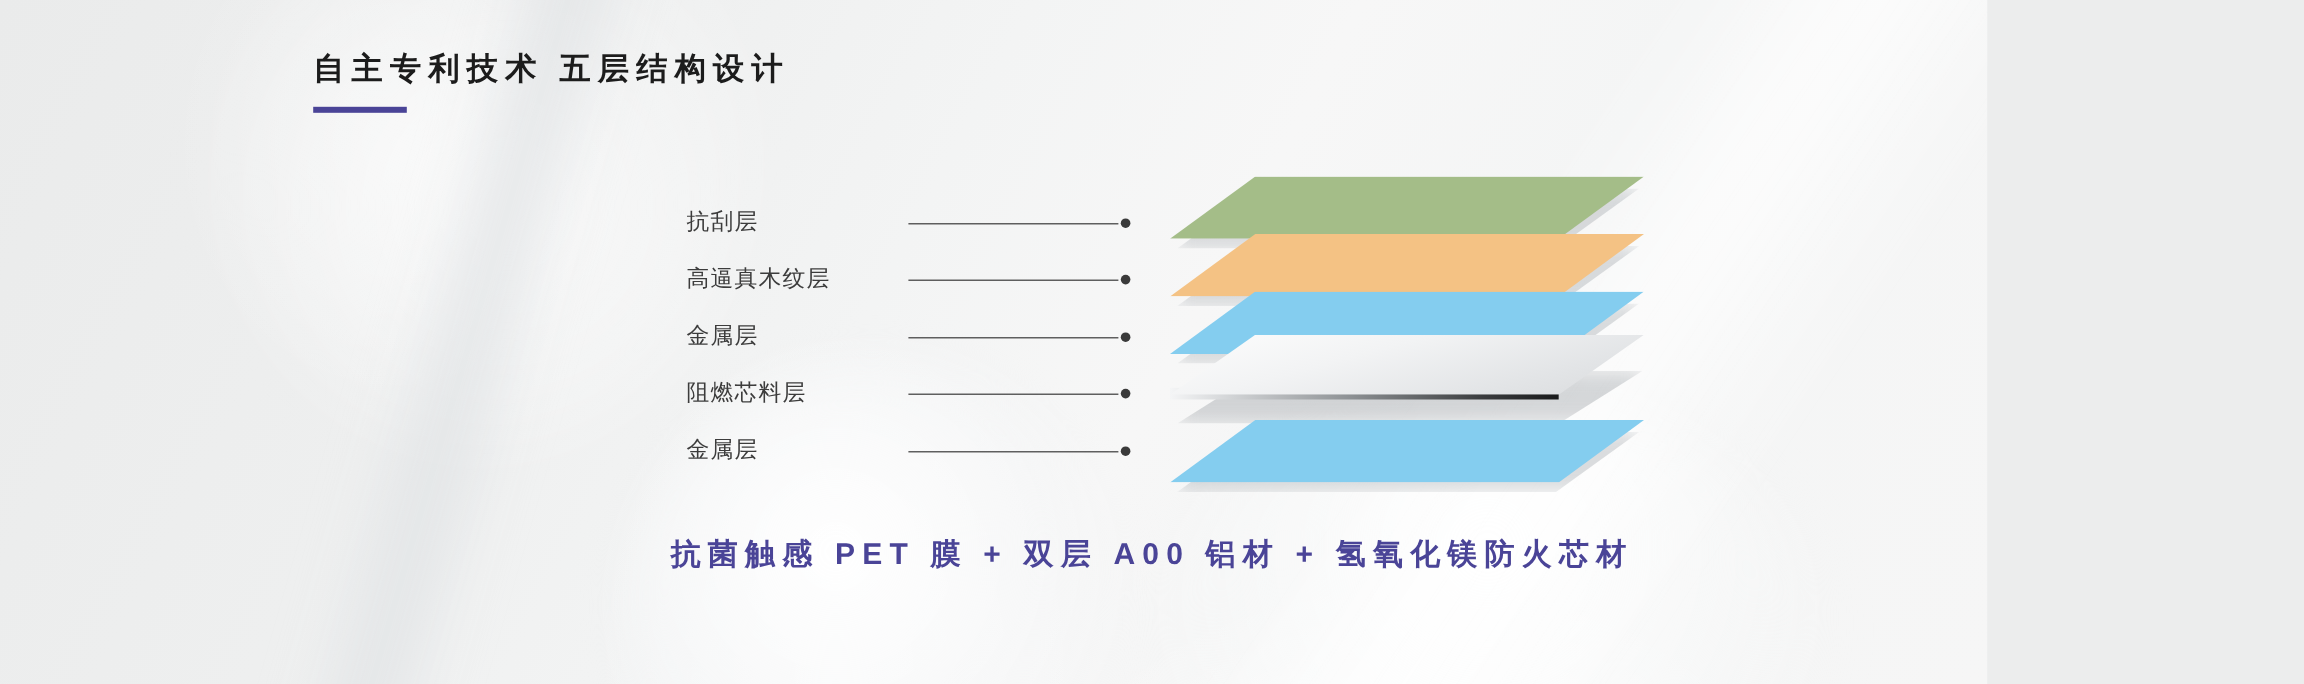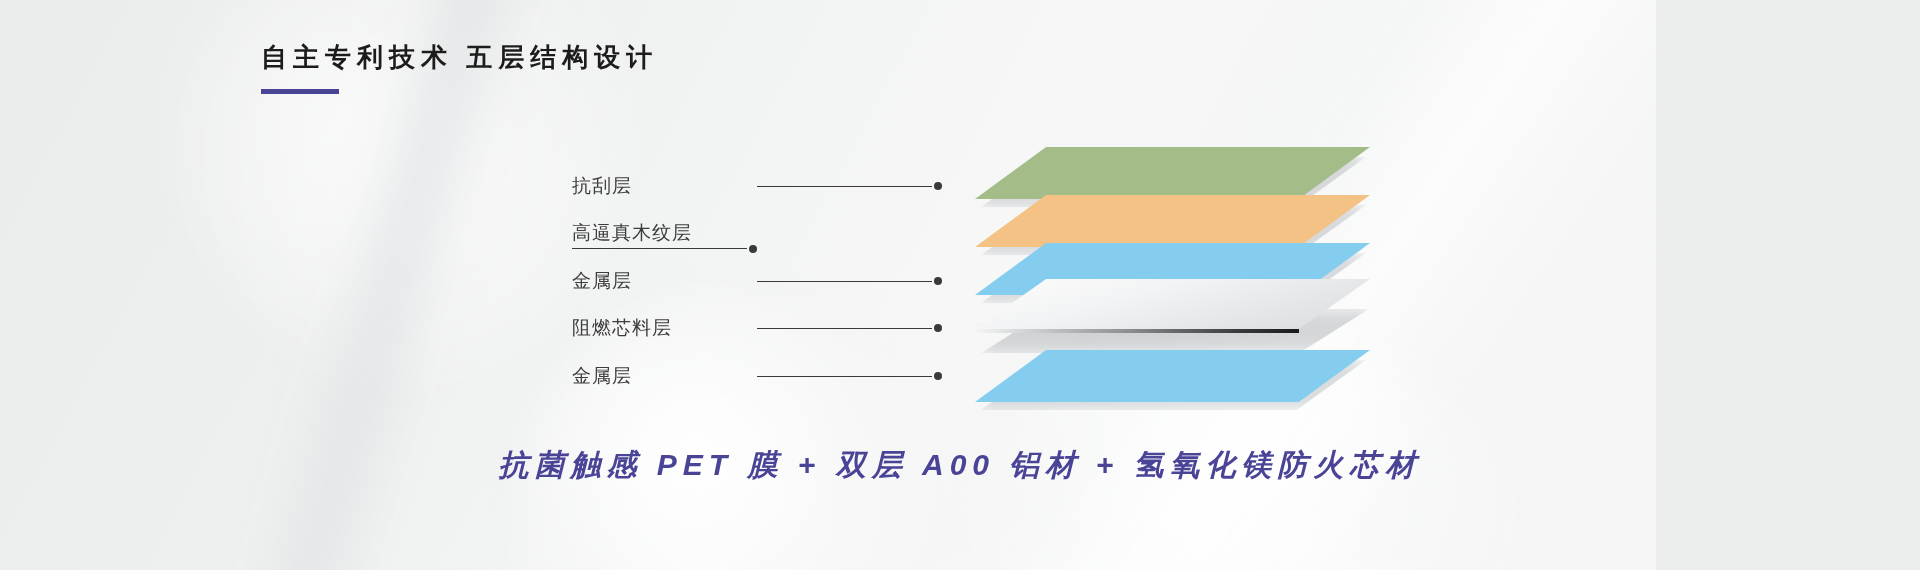--- a/index.html
+++ b/index.html
@@ -189,23 +189,22 @@
     filter: blur(8px);
   }
 
   
   .caption {
     position: absolute;
     left: 0;
     top: 445px;
     width: 1920px;
     text-align: center;
-    font-size: 30px;
+    font-size: 25px;
     font-weight: 700;
-    font-style: italic;
     color: #4a4497;
     letter-spacing: 6px;
     white-space: nowrap;
   }
 </style>
 </head>
 <body>
 
 <div class="stage">
 
@@ -230,21 +229,21 @@
         <div class="layer-label">抗刮层</div>
         <div class="leader">
           <div class="leader-line"></div>
           <div class="leader-dot"></div>
         </div>
       </div>
       <div class="slab" style="left: 975px; top: 195px;">
         <div class="shadow"></div>
         <div class="face" style="background: rgb(244, 194, 132);"></div>
       </div>
-      <div class="layer-row" style="top: 218px; flex-direction: column;">
+      <div class="layer-row" style="top: 218px;">
         <div class="layer-label">高逼真木纹层</div>
         <div class="leader">
           <div class="leader-line"></div>
           <div class="leader-dot"></div>
         </div>
       </div>
       <div class="slab" style="left: 975px; top: 243px;">
         <div class="shadow"></div>
         <div class="face" style="background: rgb(132, 205, 239);"></div>
       </div>

